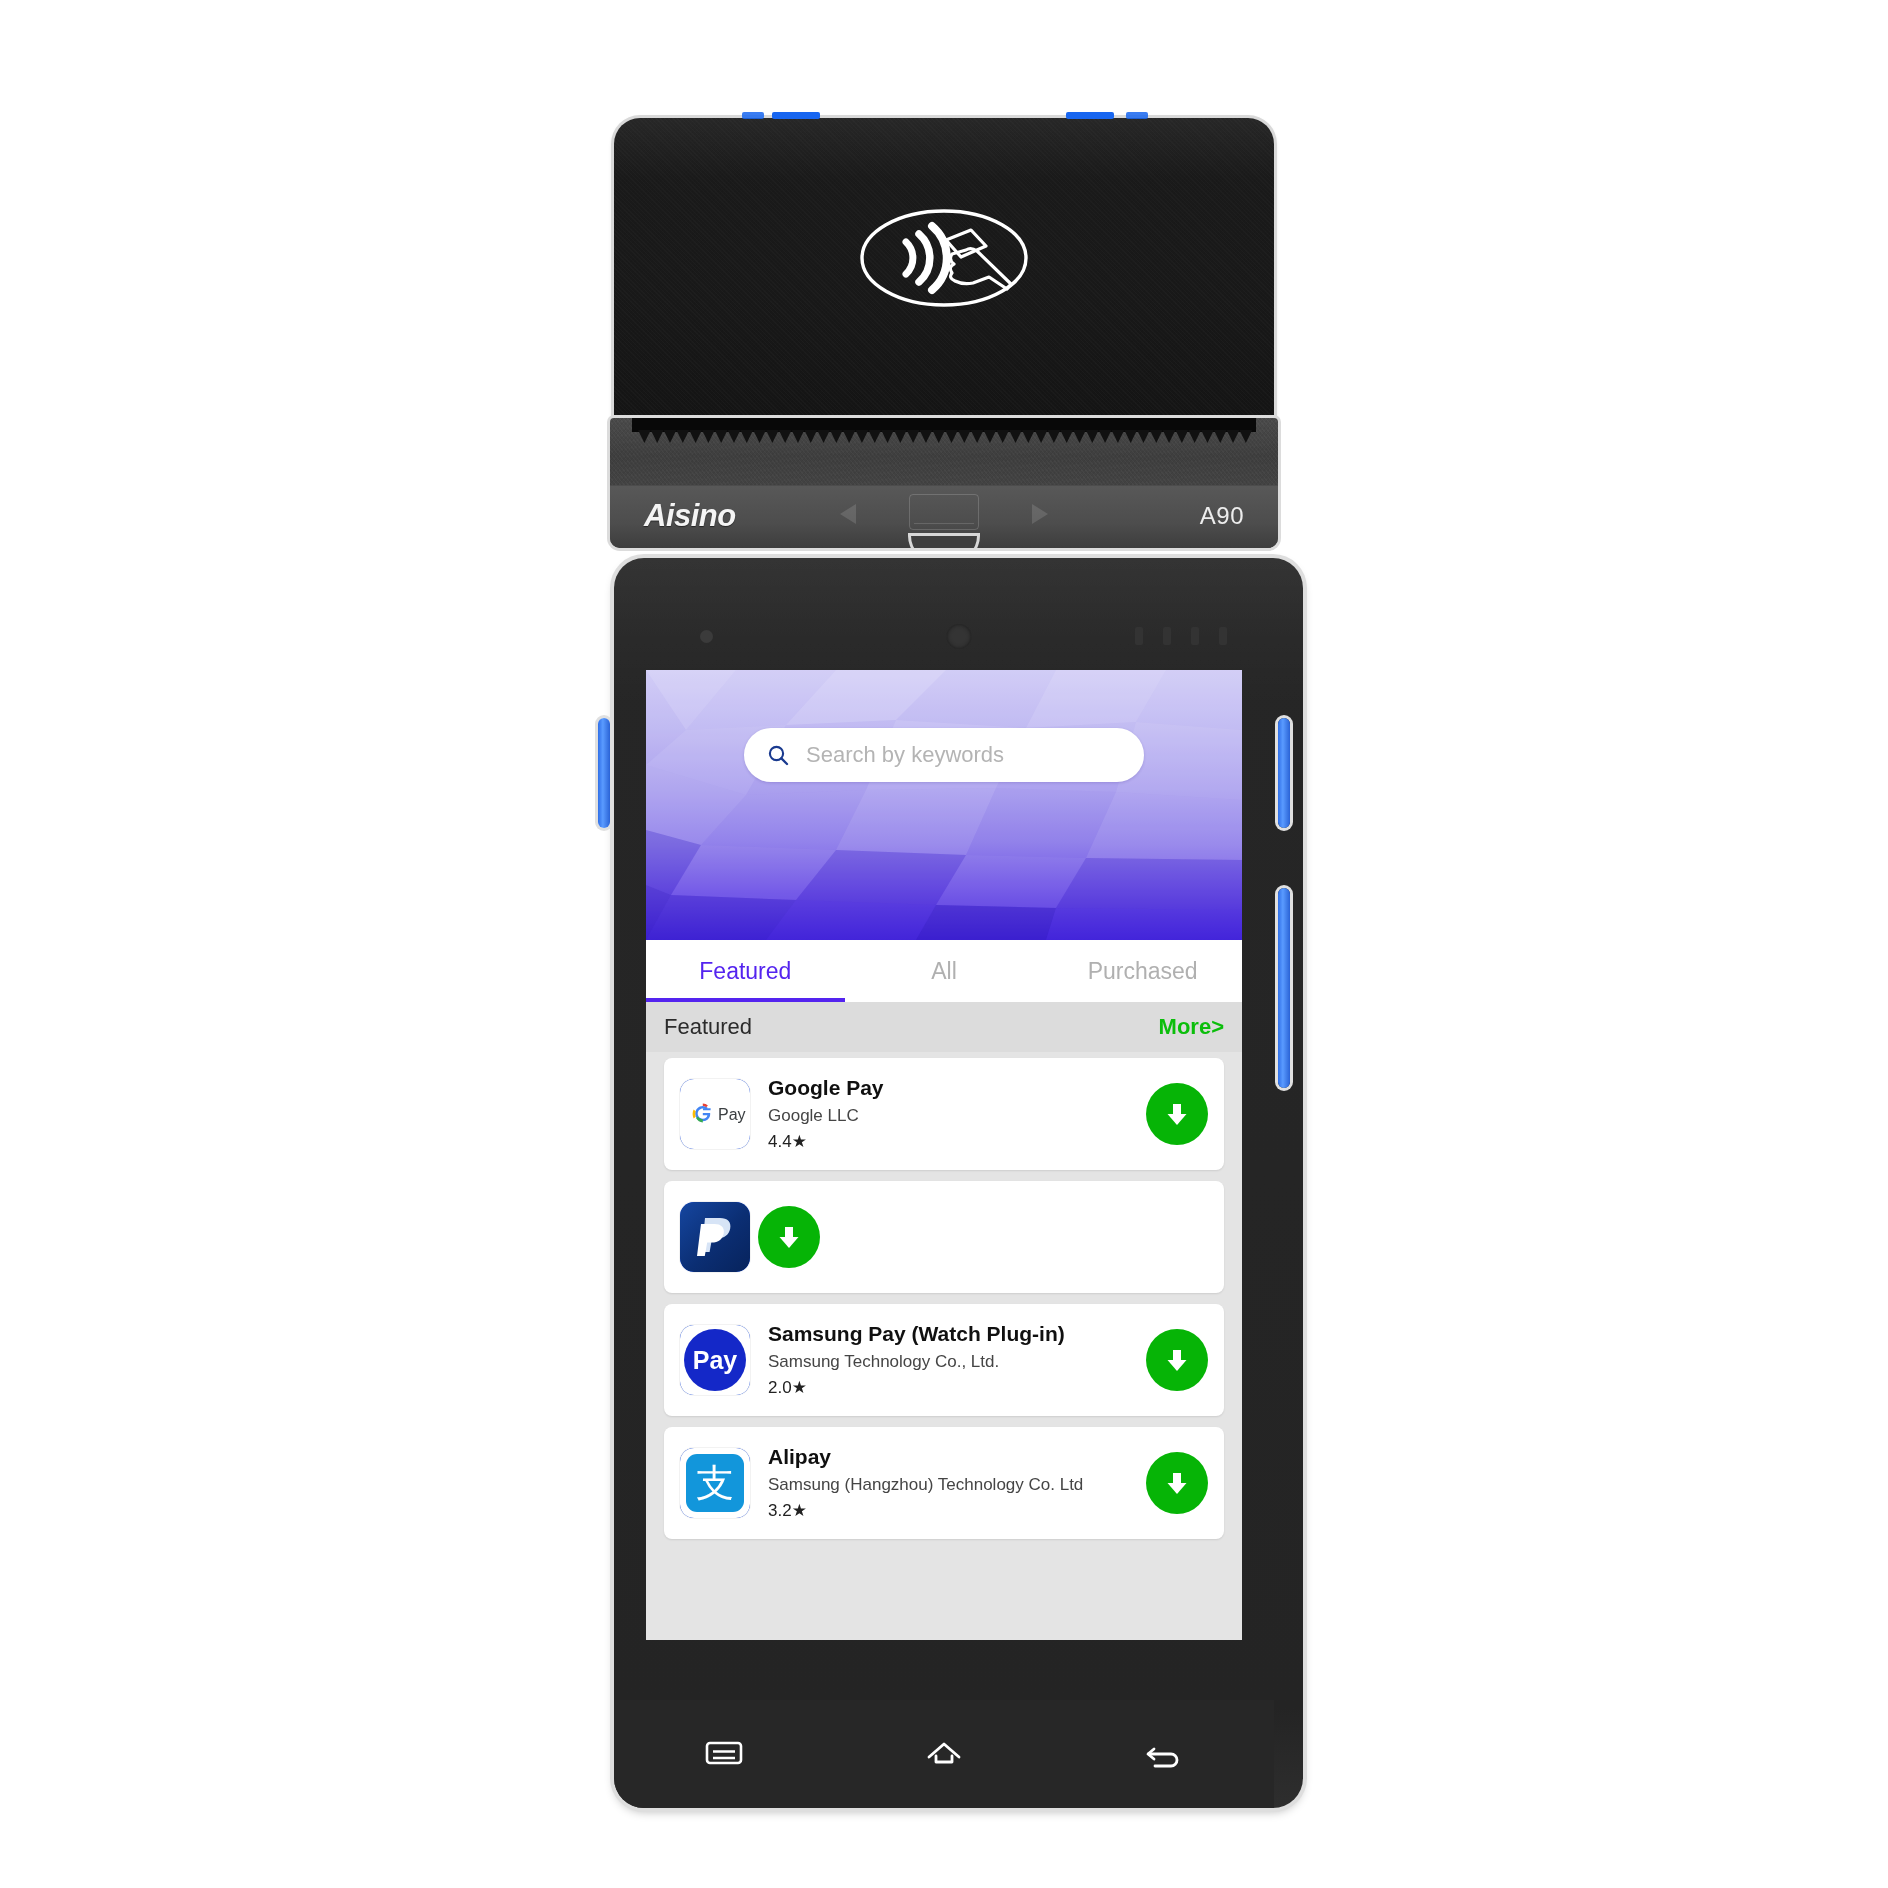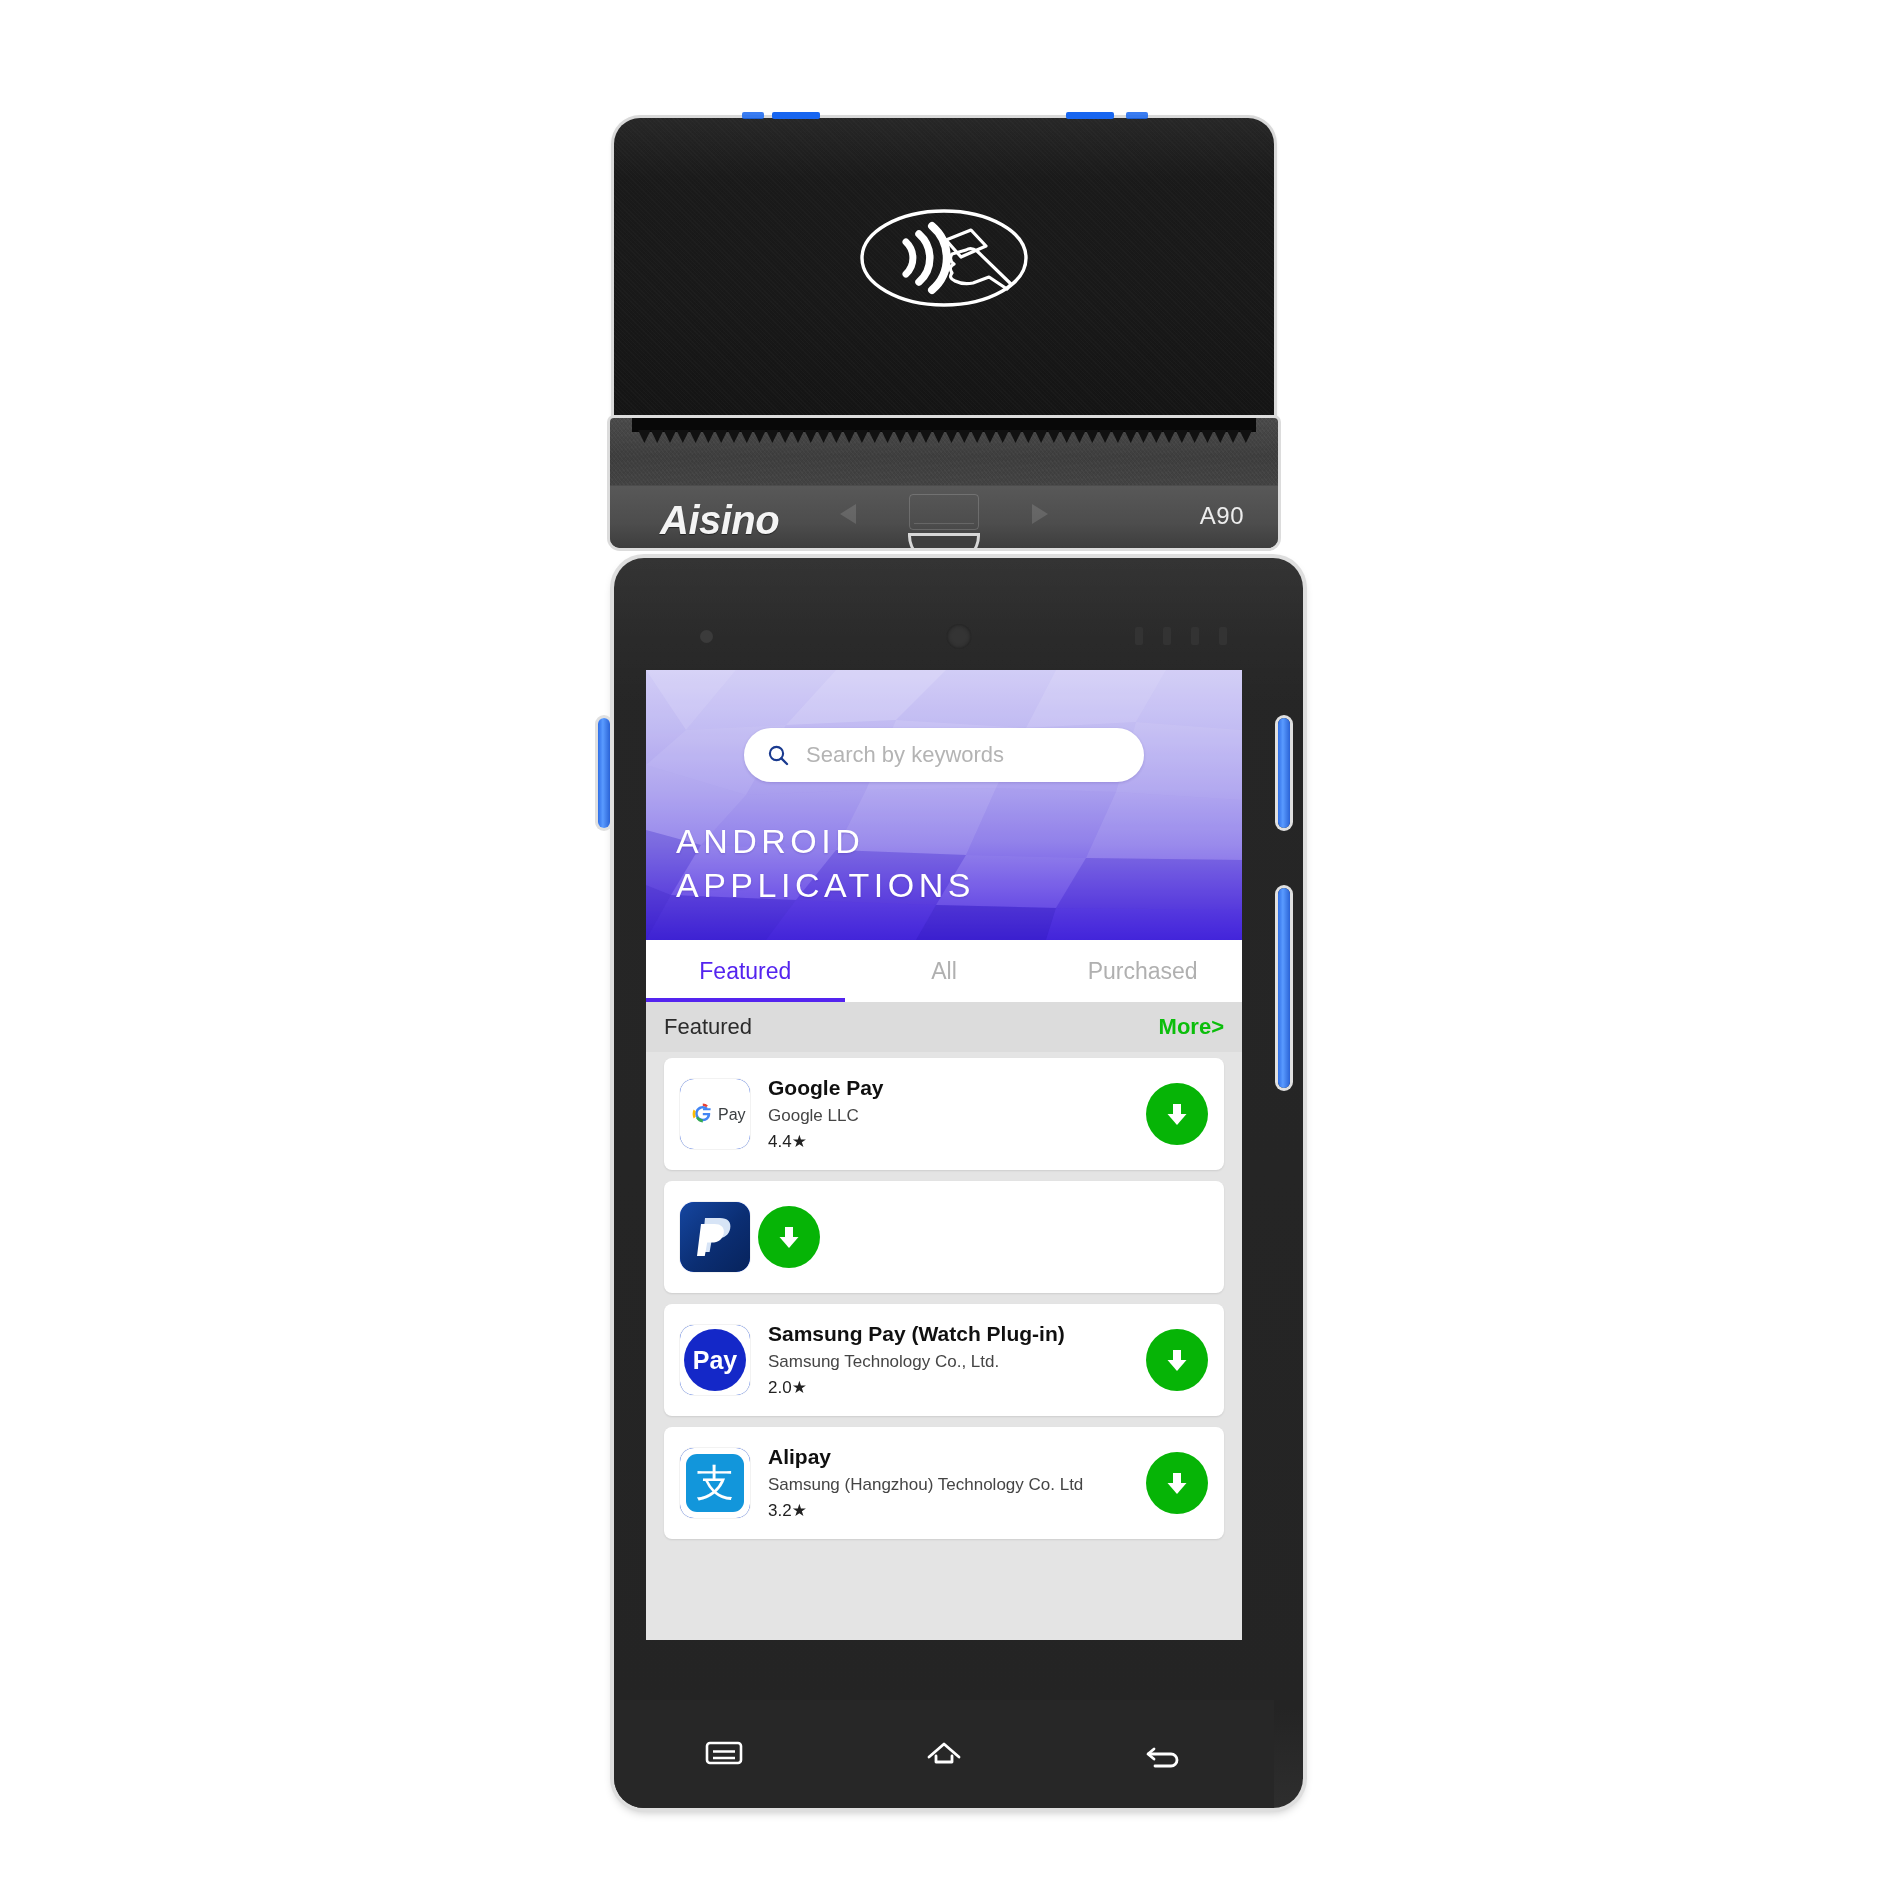--- a/index.html
+++ b/index.html
@@ -95,24 +95,23 @@
 
   
   .brand-band {
     position:absolute; left:0; bottom:0; width:100%; height:62px;
     background: linear-gradient(180deg,#585858 0%, #4d4d4d 60%, #3d3d3d 100%);
     border-top:1px solid rgba(255,255,255,.08);
   }
   .brand-logo {
     position:absolute; left:34px; top:12px;
     color:#f4f4f4; font-style: italic; font-weight:bold;
-    font-size:40px; letter-spacing:-0.5px;
+    font-size:31px; letter-spacing:-0.5px;
     font-family: "Liberation Sans", sans-serif;
     text-shadow: 0 1px 1px rgba(0,0,0,.5);
-    margin-left: 16px;
   }
   .brand-model {
     position:absolute; right:34px; top:16px;
     color:#ededed; font-size:24px; font-weight:normal; letter-spacing:.5px;
   }
   .latch {
     position:absolute; left:50%; top:8px; transform:translateX(-50%);
     width:68px; height:34px; border:1px solid rgba(255,255,255,.17);
     border-radius:4px;
   }
@@ -419,24 +418,20 @@
         <div class="search-wrap">
           <span class="search-icon">
             <svg viewBox="0 0 24 24" width="24" height="24">
               <circle cx="10.5" cy="10.5" r="6.6" fill="none" stroke="#1a3a8f" stroke-width="2.1"></circle>
               <line x1="15.4" y1="15.4" x2="21" y2="21" stroke="#1a3a8f" stroke-width="2.3" stroke-linecap="round"></line>
             </svg>
           </span>
           <input class="search-input" type="text" placeholder="Search by keywords" style="">
         </div>
 
-        <div class="banner-title">
-          <div>ANDROID</div>
-          <div>APPLICATIONS</div>
-        </div>
       </div>
 
       <div class="tabs">
         <div class="tab active">Featured</div>
         <div class="tab">All</div>
         <div class="tab">Purchased</div>
       </div>
 
       <div class="section-head">
         <div class="section-title">Featured</div>

